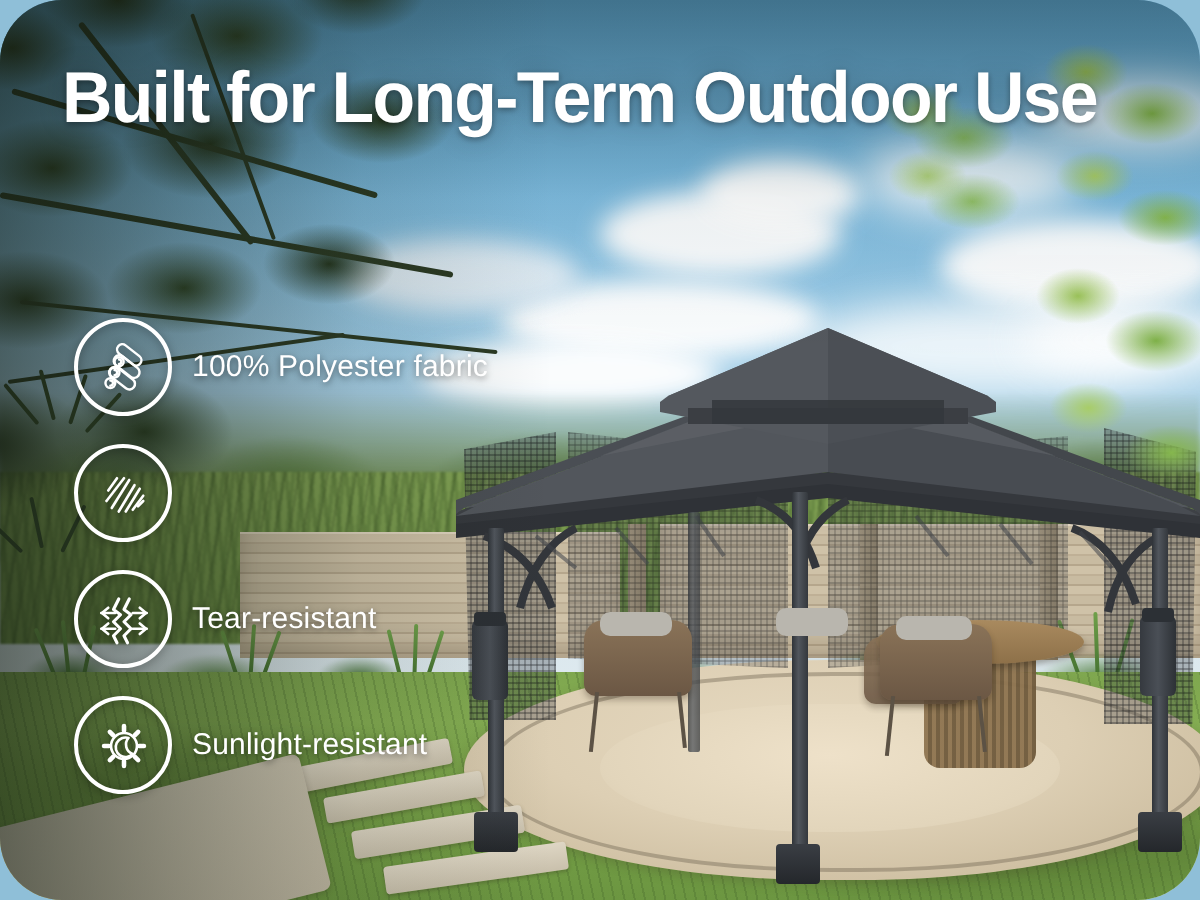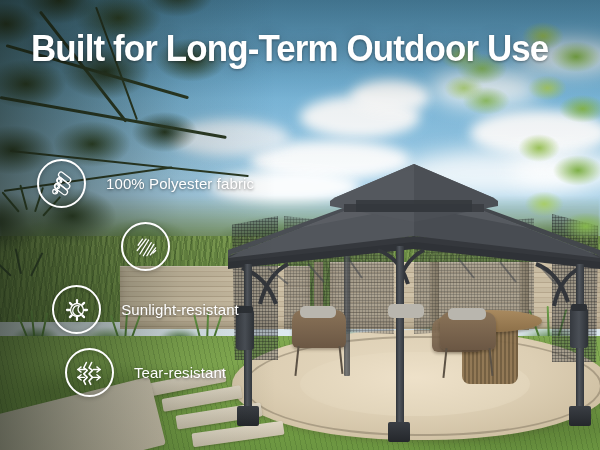--- a/index.html
+++ b/index.html
@@ -1,21 +1,21 @@
 <!DOCTYPE html>
 <html><head>
 <meta charset="utf-8">
 <style>
   html,body{margin:0;padding:0;}
   body{
     width:600px;height:450px;overflow:hidden;
     font-family:"Liberation Sans","DejaVu Sans",sans-serif;
     background:#8fbfd8;
   }
-  .stage{position:relative;width:600px;height:450px;overflow:hidden;}
+  .stage{position:relative;width:600px;height:450px;overflow:hidden;border-radius:31px;}
 
   
   .sky{
     position:absolute;inset:0;
     background:
       linear-gradient(180deg,#5ba3cf 0%,#76b7dd 18%,#9ccbe6 38%,#c2dcec 55%,#dbe8ee 70%,#e7eef0 100%);
   }
   .cloud{position:absolute;border-radius:50%;background:#ffffff;filter:blur(6px);opacity:.95;}
   .cloud.soft{filter:blur(10px);opacity:.8;}
   .cloud.dim{background:#e3eef6;}
@@ -237,21 +237,21 @@
     line-height:1;
     white-space:nowrap;
     transform:scaleX(.97);
     transform-origin:left top;
     text-shadow:0 1px 3px rgba(0,0,0,.38), 0 0 14px rgba(0,0,0,.22);
   }
 
   
   .features{position:absolute;left:37px;top:152px;}
   .feature{
-    position:relative;height:63px;display:flex;align-items:center;gap:20px;justify-content:center;
+    position:relative;height:63px;display:flex;align-items:center;gap:10px;
   }
   .fi-circle{
     width:45px;height:45px;border-radius:50%;
     border:2px solid #ffffff;
     display:flex;align-items:center;justify-content:center;
     flex:0 0 45px;
     filter:drop-shadow(0 1px 2px rgba(0,0,0,.35));
   }
   .fi-circle svg{display:block;}
   .fi-label{
@@ -446,20 +446,38 @@
         <svg viewBox="0 0 32 32" width="28" height="28" fill="none" stroke="#ffffff" stroke-width="1.5" stroke-linecap="round">
           <line x1="6" y1="20" x2="16" y2="7"></line>
           <line x1="9" y1="24" x2="19" y2="8"></line>
           <line x1="13" y1="26" x2="22" y2="11"></line>
           <line x1="17" y1="26" x2="25" y2="13"></line>
           <line x1="21" y1="25" x2="27" y2="17"></line>
           <line x1="7" y1="14" x2="12" y2="7"></line>
           <line x1="24" y1="23" x2="27" y2="20"></line>
         </svg>
       </div>
+    </div>
+
+    <div class="feature">
+      <div class="fi-circle">
+        <svg viewBox="0 0 32 32" width="28" height="28" fill="none" stroke="#ffffff" stroke-width="1.5" stroke-linecap="round" stroke-linejoin="round">
+          <path d="M13 4 L10 10 L14 13 L10 17 L14 21 L10 25 L12 29" stroke-width="1.8"></path>
+          <path d="M19 4 L16 10 L20 13 L16 17 L20 21 L16 25 L18 29" stroke-width="1.8"></path>
+          <line x1="3" y1="12" x2="11" y2="12"></line>
+          <polyline points="7,9 3.4,12 7,15"></polyline>
+          <line x1="29" y1="12" x2="21" y2="12"></line>
+          <polyline points="25,9 28.6,12 25,15"></polyline>
+          <line x1="3" y1="21" x2="11" y2="21"></line>
+          <polyline points="7,18 3.4,21 7,24"></polyline>
+          <line x1="29" y1="21" x2="21" y2="21"></line>
+          <polyline points="25,18 28.6,21 25,24"></polyline>
+        </svg>
+      </div>
+      <div class="fi-label">Tear-resistant</div>
     </div>
 
     <div class="feature">
       <div class="fi-circle">
         <svg viewBox="0 0 32 32" width="28" height="28" fill="none" stroke="#ffffff" stroke-width="1.5" stroke-linecap="round" stroke-linejoin="round">
           <circle cx="16" cy="16" r="7.4"></circle>
           <path d="M18.6 11.4a5.6 5.6 0 0 0 2.4 9.1 5.6 5.6 0 1 1-2.4-9.1z" fill="none"></path>
           <g stroke-width="2.6">
             <line x1="16" y1="4.6" x2="16" y2="7.4"></line>
             <line x1="16" y1="24.6" x2="16" y2="27.4"></line>
@@ -468,32 +486,14 @@
             <line x1="7.9" y1="7.9" x2="9.9" y2="9.9"></line>
             <line x1="22.1" y1="22.1" x2="24.1" y2="24.1"></line>
             <line x1="24.1" y1="7.9" x2="22.1" y2="9.9"></line>
             <line x1="9.9" y1="22.1" x2="7.9" y2="24.1"></line>
           </g>
         </svg>
       </div>
       <div class="fi-label">Sunlight-resistant</div>
     </div>
 
-    <div class="feature">
-      <div class="fi-circle">
-        <svg viewBox="0 0 32 32" width="28" height="28" fill="none" stroke="#ffffff" stroke-width="1.5" stroke-linecap="round" stroke-linejoin="round">
-          <path d="M13 4 L10 10 L14 13 L10 17 L14 21 L10 25 L12 29" stroke-width="1.8"></path>
-          <path d="M19 4 L16 10 L20 13 L16 17 L20 21 L16 25 L18 29" stroke-width="1.8"></path>
-          <line x1="3" y1="12" x2="11" y2="12"></line>
-          <polyline points="7,9 3.4,12 7,15"></polyline>
-          <line x1="29" y1="12" x2="21" y2="12"></line>
-          <polyline points="25,9 28.6,12 25,15"></polyline>
-          <line x1="3" y1="21" x2="11" y2="21"></line>
-          <polyline points="7,18 3.4,21 7,24"></polyline>
-          <line x1="29" y1="21" x2="21" y2="21"></line>
-          <polyline points="25,18 28.6,21 25,24"></polyline>
-        </svg>
-      </div>
-      <div class="fi-label">Tear-resistant</div>
-    </div>
-
   </div>
 </div>
 
 </body></html>

